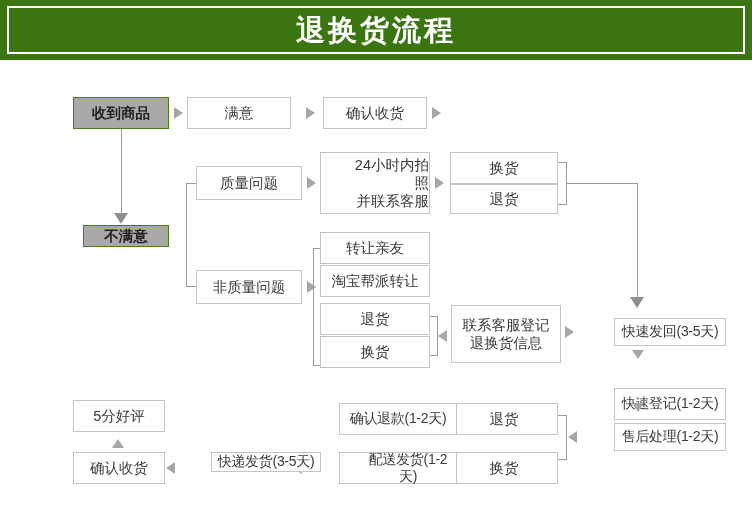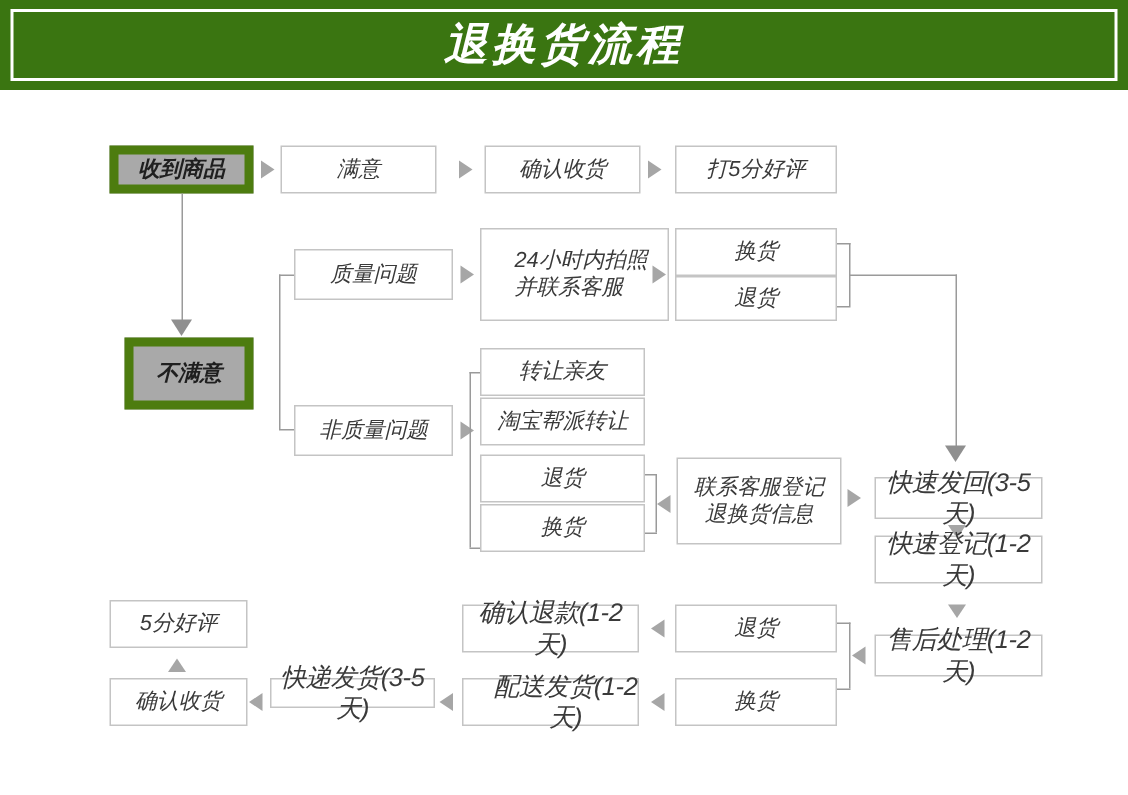--- a/index.html
+++ b/index.html
@@ -9,21 +9,20 @@
   }
   body {
     font-family: "Liberation Sans", "DejaVu Sans", sans-serif;
   }
   #stage {
     position: relative;
     width: 752px;
     height: 530px;
     background: #ffffff;
     overflow: hidden;
-    font-style: italic;
   }
 
   
   .banner {
     position: absolute;
     left: 0;
     top: 0;
     width: 752px;
     height: 60px;
     background: #3a7511;
@@ -60,27 +59,28 @@
     font-size: 14.5px;
     display: flex;
     align-items: center;
     justify-content: center;
     text-align: center;
     line-height: 1.25;
     white-space: pre-line;
   }
   .box.filled {
     background: #a9a9a9;
-    border: 6px solid #4d7c0f;
+    border: 1px solid #4d7c0f;
     color: #1f1f1f;
     font-weight: bold;
   }
   .box.tight {
-    font-size: 17px;
+    font-size: 14px;
     letter-spacing: -0.3px;
+    margin-left: 31px;
   }
 
   
   .line {
     position: absolute;
     background: #9a9a9a;
   }
   .line.h { height: 1px; }
   .line.v { width: 1px; }
 
@@ -129,35 +129,34 @@
 
   <div class="box filled" style="left:73px; top:97px; width:96px; height:32px;">收到商品</div>
   <div class="arrow right" style="left:174px; top:107px;"></div>
 
   <div class="box" style="left:187px; top:97px; width:104px; height:32px;">满意</div>
   <div class="arrow right" style="left:306px; top:107px;"></div>
 
   <div class="box" style="left:323px; top:97px; width:104px; height:32px;">确认收货</div>
   <div class="arrow right" style="left:432px; top:107px;"></div>
 
-  <div class="box" style="left:450px; top:97px; width:108px; height:32px;">打5分好评</div>
 
   <div class="line v" style="left:121px; top:129px; height:87px;"></div>
   <div class="arrow big-down" style="left:114px; top:213px;"></div>
 
-  <div class="box filled" style="left:83px; top:225px; width:86px; height:48px;">不满意</div>
+  <div class="box filled" style="left:83px; top:225px; width:86px; height:22px;">不满意</div>
 
   <div class="line v" style="left:186px; top:183px; height:103px;"></div>
   <div class="line h" style="left:186px; top:183px; width:12px;"></div>
   <div class="line h" style="left:186px; top:286px; width:12px;"></div>
 
   <div class="box" style="left:196px; top:166px; width:106px; height:34px;">质量问题</div>
   <div class="arrow right" style="left:307px; top:177px;"></div>
 
-  <div class="box" style="left:320px; top:152px; width:126px; height:62px; justify-content:flex-start; padding-left:22px; text-align:left;">24小时内拍照
+  <div class="box" style="left:320px; top:152px; width:110px; height:62px; justify-content:flex-start; padding-left:22px; text-align:right;">24小时内拍照
 并联系客服</div>
   <div class="arrow right" style="left:435px; top:177px;"></div>
 
   <div class="box" style="left:450px; top:152px; width:108px; height:32px;">换货</div>
   <div class="box" style="left:450px; top:184px; width:108px; height:30px;">退货</div>
 
   <div class="line v" style="left:566px; top:162px; height:42px;"></div>
   <div class="line h" style="left:558px; top:162px; width:9px;"></div>
   <div class="line h" style="left:558px; top:204px; width:9px;"></div>
   <div class="line h" style="left:566px; top:183px; width:72px;"></div>
@@ -181,21 +180,21 @@
   <div class="line h" style="left:430px; top:355px; width:8px;"></div>
   <div class="arrow left" style="left:438px; top:330px;"></div>
 
   <div class="box" style="left:451px; top:305px; width:110px; height:58px;">联系客服登记
 退换货信息</div>
   <div class="arrow right" style="left:565px; top:326px;"></div>
 
   <div class="box tight" style="left:583px; top:318px; width:112px; height:28px;">快速发回(3-5天)</div>
   <div class="arrow down" style="left:632px; top:350px;"></div>
 
-  <div class="box tight" style="left:583px; top:357px; width:112px; height:32px;">快速登记(1-2天)</div>
+  <div class="box tight" style="left:583px; top:388px; width:112px; height:32px;">快速登记(1-2天)</div>
   <div class="arrow down" style="left:632px; top:403px;"></div>
 
   <div class="box tight" style="left:583px; top:423px; width:112px; height:28px;">售后处理(1-2天)</div>
   <div class="arrow left" style="left:568px; top:431px;"></div>
 
   <div class="line v" style="left:566px; top:415px; height:44px;"></div>
   <div class="line h" style="left:558px; top:415px; width:9px;"></div>
   <div class="line h" style="left:558px; top:459px; width:9px;"></div>
 
   <div class="box" style="left:450px; top:403px; width:108px; height:32px;">退货</div>

